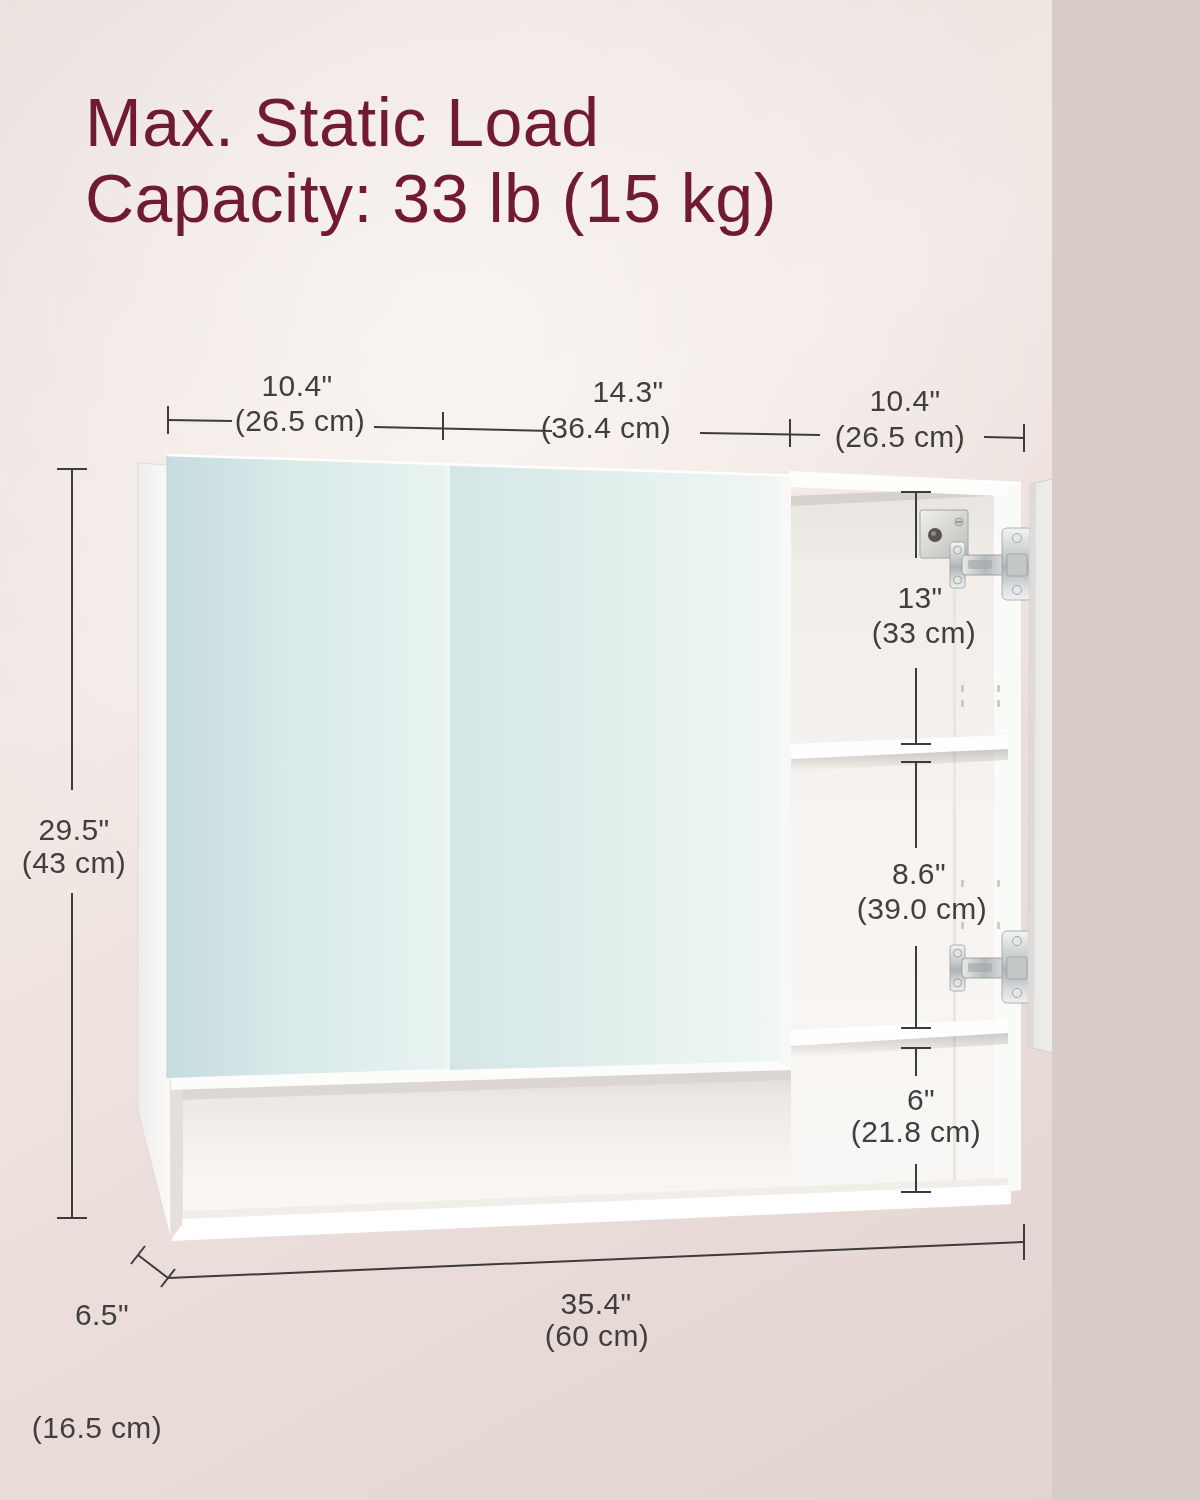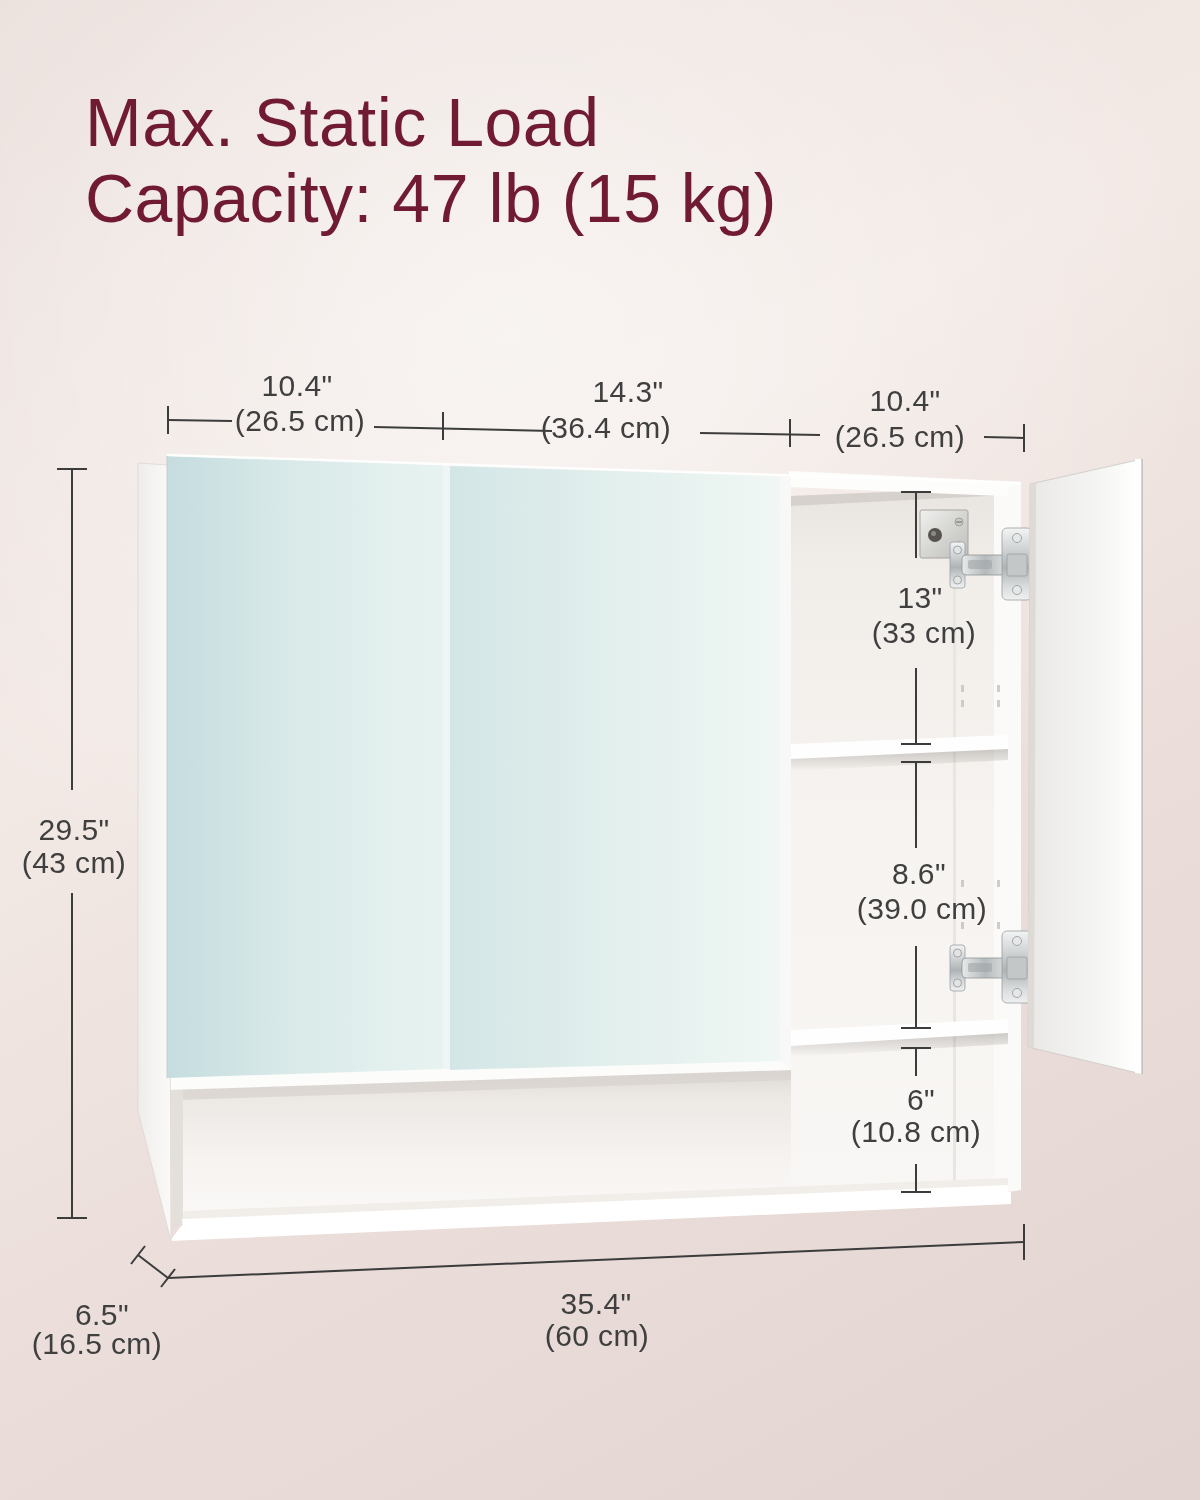--- a/index.html
+++ b/index.html
@@ -1,17 +1,17 @@
 <!DOCTYPE html>
 <html><head>
 <meta charset="utf-8">
 <style>
   html,body{margin:0;padding:0;background:#d8ccc8;}
   #stage{
-    position:relative;width:1200px;height:1500px;overflow:hidden;
+    position:relative;width:1052px;height:1500px;overflow:hidden;
     font-family:"Liberation Sans", sans-serif;
     background:
       radial-gradient(95% 70% at 42% 22%, rgba(255,255,255,0.55) 0%, rgba(255,255,255,0) 62%),
       linear-gradient(152deg,#eadfdb 0%,#f2e9e5 36%,#ecdfdb 62%,#e5d7d3 88%,#e2d4d0 100%);
   }
   #cabinet-svg{position:absolute;left:0;top:0;}
   .title{
     position:absolute;left:85px;top:84px;
     font-size:68px;line-height:76px;letter-spacing:0.5px;
     color:#701a34;white-space:nowrap;
@@ -216,38 +216,38 @@
       </g>
       <g>
         <path d="M168,1278 L1024,1242"></path>
         <path d="M1024,1224 L1024,1260"></path>
       </g>
     </g>
   </svg>
 
   <div class="title">
     <div>Max. Static Load</div>
-    <div>Capacity: 47 lb (15 kg)</div>
+    <div>Capacity: 33 lb (15 kg)</div>
   </div>
 
   <div class="dim" style="left:297px;top:386px;">10.4"</div>
   <div class="dim" style="left:300px;top:421px;">(26.5 cm)</div>
   <div class="dim" style="left:628px;top:392px;">14.3"</div>
   <div class="dim" style="left:606px;top:428px;">(36.4 cm)</div>
   <div class="dim" style="left:905px;top:401px;">10.4"</div>
   <div class="dim" style="left:900px;top:437px;">(26.5 cm)</div>
 
   <div class="dim" style="left:74px;top:830px;">29.5"</div>
   <div class="dim" style="left:74px;top:863px;">(43 cm)</div>
 
   <div class="dim" style="left:920px;top:598px;">13"</div>
   <div class="dim" style="left:924px;top:633px;">(33 cm)</div>
   <div class="dim" style="left:919px;top:874px;">8.6"</div>
   <div class="dim" style="left:922px;top:909px;">(39.0 cm)</div>
   <div class="dim" style="left:921px;top:1100px;">6"</div>
-  <div class="dim" style="left:916px;top:1132px;">(10.8 cm)</div>
+  <div class="dim" style="left:916px;top:1132px;">(21.8 cm)</div>
 
   <div class="dim" style="left:102px;top:1315px;">6.5"</div>
-  <div class="dim" style="left:97px;top:1344px;">(16.5 cm)</div>
+  <div class="dim" style="left:97px;top:1428px;">(16.5 cm)</div>
   <div class="dim" style="left:596px;top:1304px;">35.4"</div>
   <div class="dim" style="left:597px;top:1336px;">(60 cm)</div>
 
 </div>
 
 </body></html>

